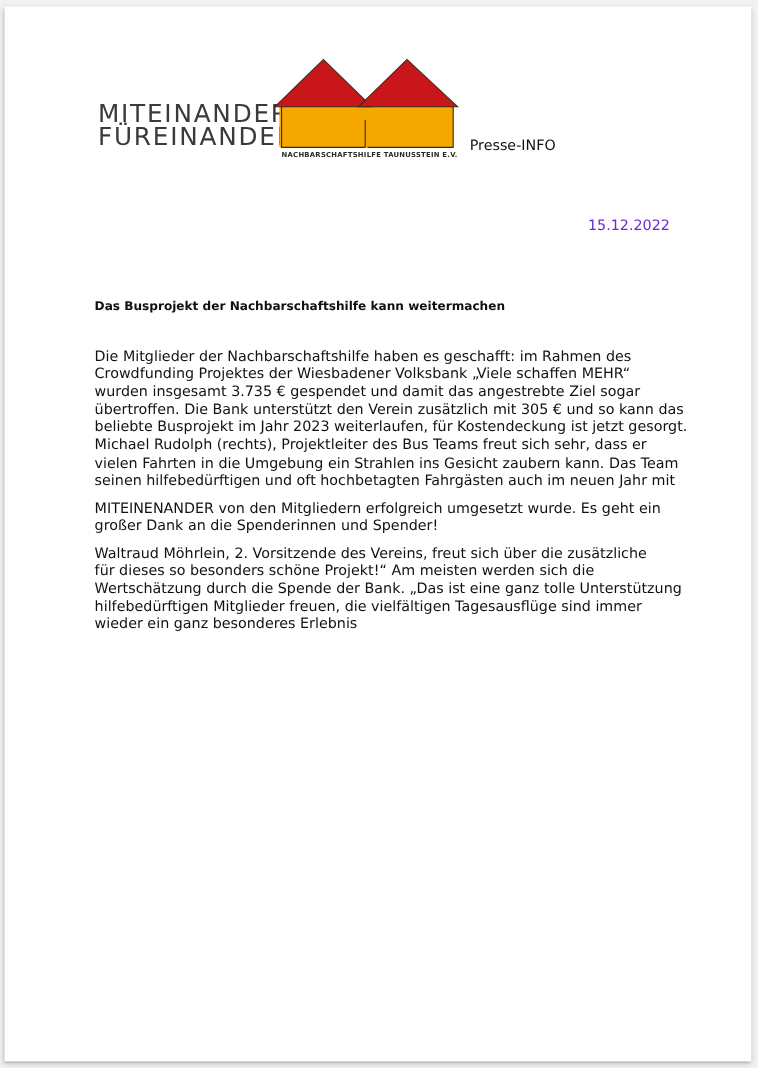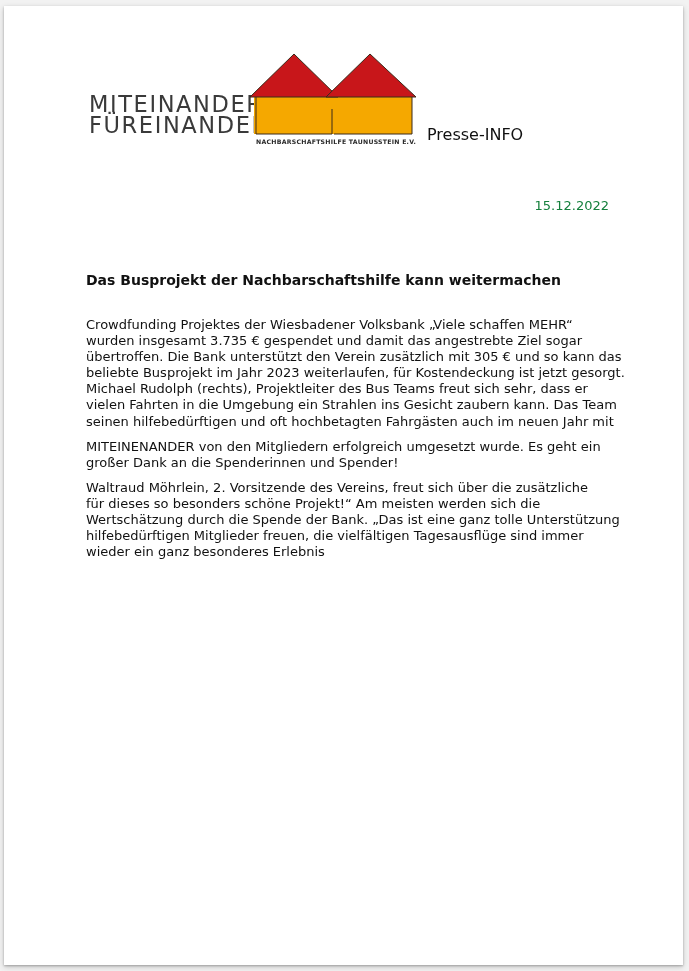--- a/index.html
+++ b/index.html
@@ -59,37 +59,37 @@
       font-weight: bold;
       font-size: 6.2px;
       letter-spacing: 0.25px;
       color: #2a2a2a;
       white-space: nowrap;
     }
     .presse {
       position: absolute;
       left: 423px;
       top: 119px;
-      font-size: 16px;
+      font-size: 13px;
       color: #111;
       white-space: nowrap;
     }
     .date {
       position: absolute;
       right: 74px;
       top: 192px;
       font-size: 13px;
-      color: #15803d;
+      color: #6d28d9;
       white-space: nowrap;
     }
     .headline {
       position: absolute;
       left: 82px;
       top: 266px;
-      font-size: 14px;
+      font-size: 11px;
       font-weight: bold;
       color: #111;
       white-space: nowrap;
     }
     .body {
       position: absolute;
       left: 82px;
       top: 311px;
       width: 540px;
       font-size: 13px;
@@ -127,20 +127,21 @@
     <div class="logo-sub">NACHBARSCHAFTSHILFE TAUNUSSTEIN E.V.</div>
   </div>
 
   <div class="presse">Presse-INFO</div>
   <div class="date">15.12.2022</div>
 
   <div class="headline">Das Busprojekt der Nachbarschaftshilfe kann weitermachen</div>
 
   <div class="body">
     <p>
+      <span class="line">Die Mitglieder der Nachbarschaftshilfe haben es geschafft: im Rahmen des</span>
       <span class="line">Crowdfunding Projektes der Wiesbadener Volksbank „Viele schaffen MEHR“</span>
       <span class="line">wurden insgesamt 3.735 € gespendet und damit das angestrebte Ziel sogar</span>
       <span class="line">übertroffen. Die Bank unterstützt den Verein zusätzlich mit 305 € und so kann das</span>
       <span class="line">beliebte Busprojekt im Jahr 2023 weiterlaufen, für Kostendeckung ist jetzt gesorgt.</span>
       <span class="line">Michael Rudolph (rechts), Projektleiter des Bus Teams freut sich sehr, dass er</span>
       <span class="line">vielen Fahrten in die Umgebung ein Strahlen ins Gesicht zaubern kann. Das Team</span>
       <span class="line">seinen hilfebedürftigen und oft hochbetagten Fahrgästen auch im neuen Jahr mit</span>
     </p>
     <p>
       <span class="line">MITEINENANDER von den Mitgliedern erfolgreich umgesetzt wurde. Es geht ein</span>

